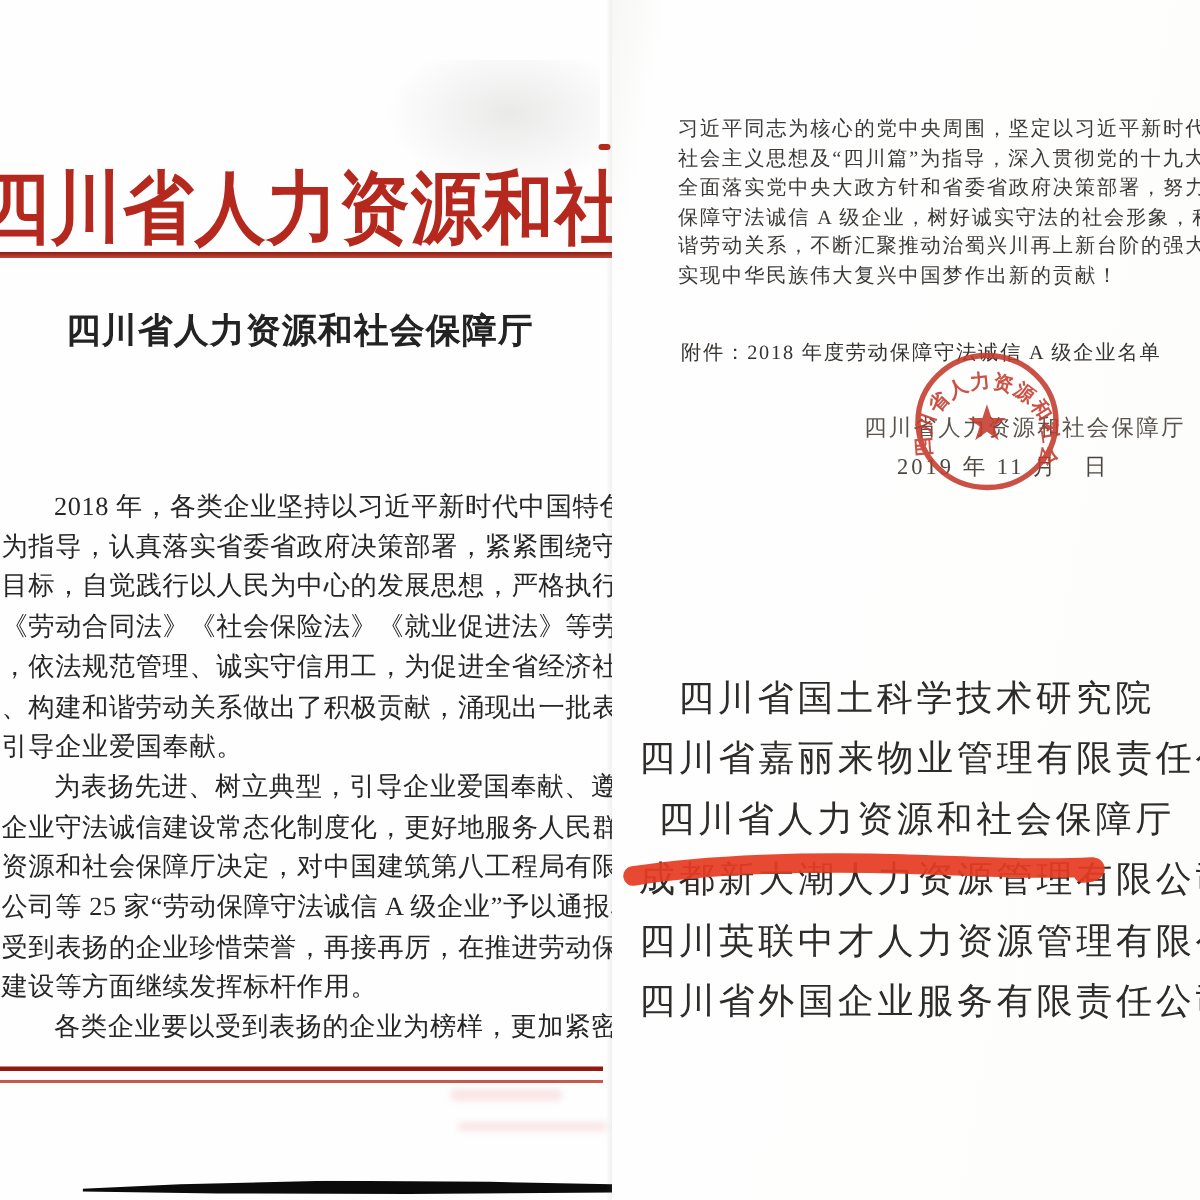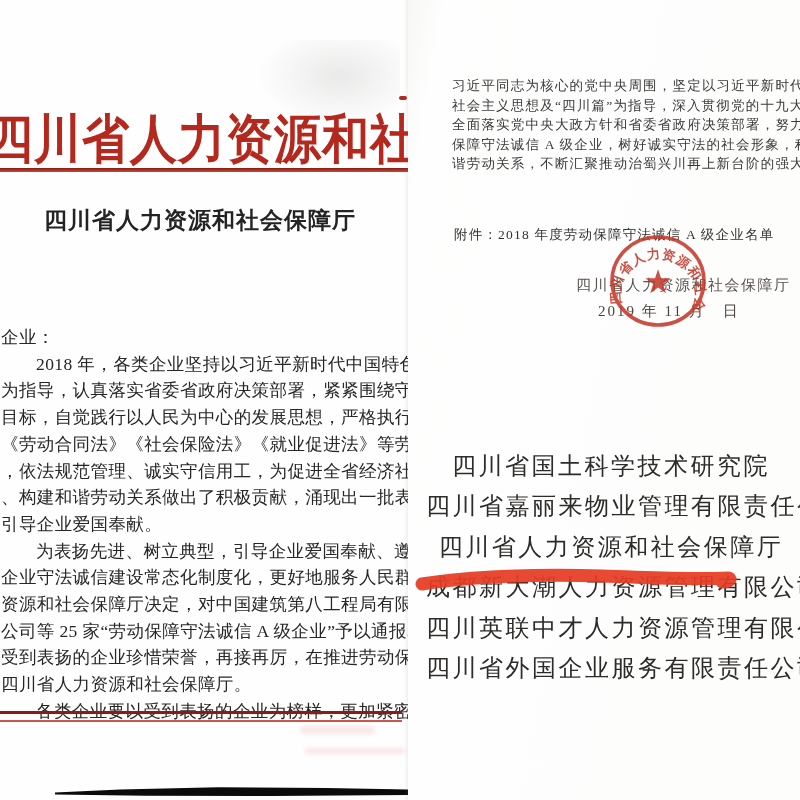--- a/index.html
+++ b/index.html
@@ -56,53 +56,53 @@
 
     <div class="letterhead">四川省人力资源和社会保障厅</div>
     <div class="letterhead-rule"></div>
     <div class="red-speck" style="left:399px;top:96px;width:8px;height:4px;"></div>
 
     <div class="doc-title">
       <div class="ln">四川省人力资源和社会保障厅</div>
     </div>
 
     <div class="body-par">
-      <div class="ln">企业：</div>
       <div class="ln indent">2018 年，各类企业坚持以习近平新时代中国特色社会主义思</div>
       <div class="ln">为指导，认真落实省委省政府决策部署，紧紧围绕守法诚信建</div>
       <div class="ln">目标，自觉践行以人民为中心的发展思想，严格执行《劳动法》</div>
       <div class="ln">《劳动合同法》《社会保险法》《就业促进法》等劳动保障法律法</div>
       <div class="ln">，依法规范管理、诚实守信用工，为促进全省经济社会发展稳</div>
       <div class="ln">、构建和谐劳动关系做出了积极贡献，涌现出一批表现突出的</div>
       <div class="ln">引导企业爱国奉献。</div>
       <div class="ln indent">为表扬先进、树立典型，引导企业爱国奉献、遵纪守法，推</div>
       <div class="ln">企业守法诚信建设常态化制度化，更好地服务人民群众，省人</div>
       <div class="ln">资源和社会保障厅决定，对中国建筑第八工程局有限公司西南</div>
       <div class="ln">公司等 25 家“劳动保障守法诚信 A 级企业”予以通报表扬。希</div>
       <div class="ln">受到表扬的企业珍惜荣誉，再接再厉，在推进劳动保障守法诚</div>
-      <div class="ln">四川省人力资源和社会保障厅。</div>
+      <div class="ln">建设等方面继续发挥标杆作用。</div>
       <div class="ln indent">各类企业要以受到表扬的企业为榜样，更加紧密地团结在以</div>
     </div>
 
     <div class="closing-rule"></div>
     <div class="smudge-pink" style="left:300px;top:726px;width:75px;height:8px;"></div>
     <div class="smudge-pink" style="left:305px;top:748px;width:100px;height:6px;"></div>
     <div class="bottom-shadow"></div>
   </div>
 
   <div class="page-split"></div>
 
   <div class="right-page">
 
     <div class="r-par">
       <div class="ln">习近平同志为核心的党中央周围，坚定以习近平新时代中国特色</div>
       <div class="ln">社会主义思想及“四川篇”为指导，深入贯彻党的十九大精神，</div>
       <div class="ln">全面落实党中央大政方针和省委省政府决策部署，努力争创劳动</div>
       <div class="ln">保障守法诚信 A 级企业，树好诚实守法的社会形象，积极构建和</div>
       <div class="ln">谐劳动关系，不断汇聚推动治蜀兴川再上新台阶的强大力量，为</div>
+      <div class="ln">实现中华民族伟大复兴中国梦作出新的贡献！</div>
     </div>
 
     <div class="attachment">附件：2018 年度劳动保障守法诚信 A 级企业名单</div>
 
     <div class="signer">四川省人力资源和社会保障厅</div>
     <div class="sign-date">2019 年 11 月　日</div>
 
     <svg class="seal" viewBox="0 0 104 102">
       <ellipse cx="52" cy="51" rx="46" ry="44" fill="none" stroke="#c43a2c" stroke-width="3.6"></ellipse>
       <defs>

